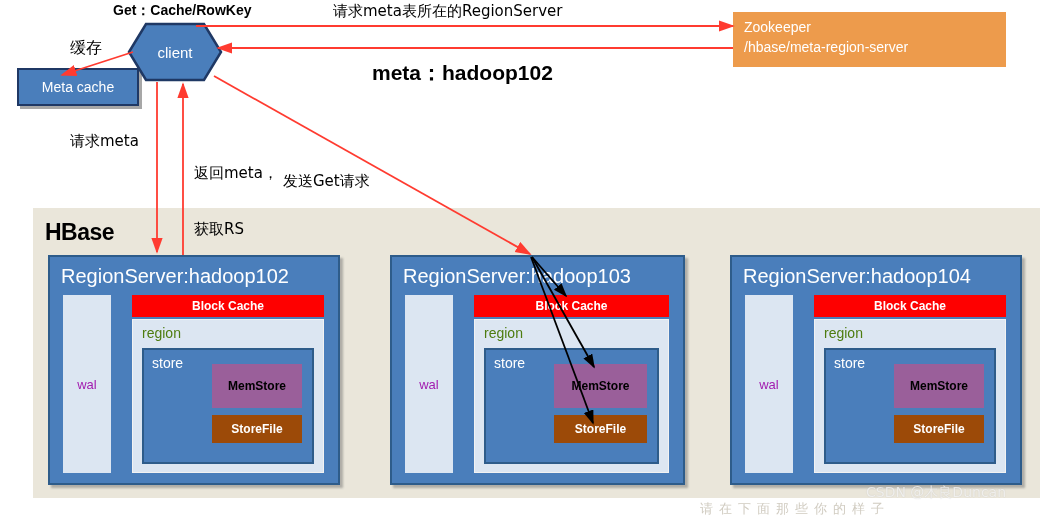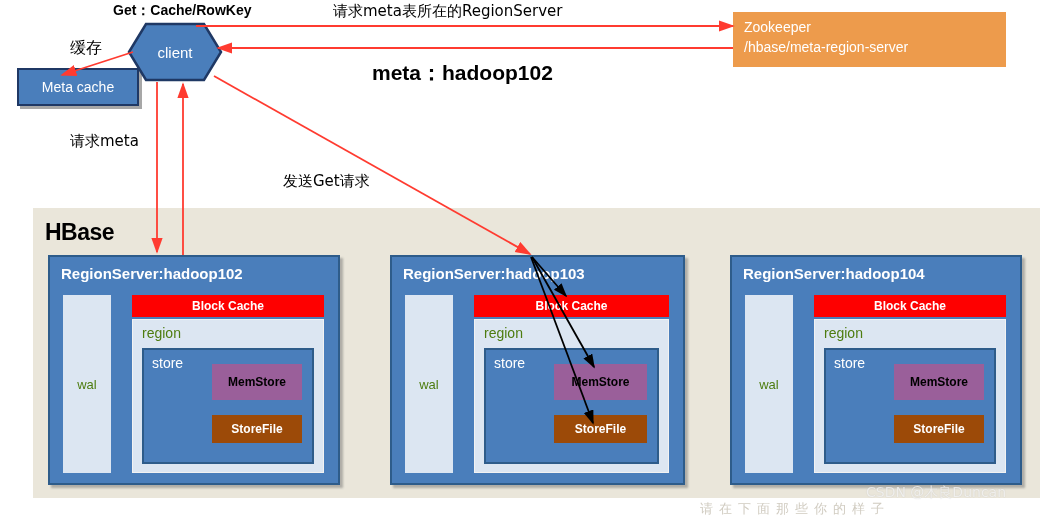--- a/index.html
+++ b/index.html
@@ -103,35 +103,35 @@
     height: 230px;
     background: #4a7ebb;
     border: 2px solid #2e5c8a;
     box-shadow: 3px 3px 2px rgba(90,90,90,0.4);
     box-sizing: border-box;
   }
   .rs-title {
     position: absolute;
     left: 11px; top: 8px;
     color: #ffffff;
-    font-size: 15px;
-    font-weight: 700;
+    font-size: 20px;
+    font-weight: 400;
     white-space: nowrap;
   }
   .wal {
     position: absolute;
     left: 13px; top: 38px;
     width: 48px;
     height: 178px;
     background: #dce6f2;
     display: flex;
     align-items: center;
     justify-content: center;
     font-size: 13px;
-    color: #4d7c0f;
+    color: #a21caf;
   }
   .block-cache {
     position: absolute;
     top: 38px;
     height: 22px;
     background: #fe0000;
     color: #ffffff;
     font-size: 12px;
     font-weight: 700;
     display: flex;
@@ -164,21 +164,21 @@
   .store-label {
     position: absolute;
     left: 8px; top: 5px;
     font-size: 14px;
     color: #ffffff;
   }
   .memstore {
     position: absolute;
     left: 68px; top: 14px;
     right: 10px;
-    height: 36px;
+    height: 44px;
     background: #9a5f9a;
     display: flex;
     align-items: center;
     justify-content: center;
     color: #000000;
     font-size: 12px;
     font-weight: 700;
   }
   .storefile {
     position: absolute;
@@ -309,19 +309,23 @@
   <div class="lbl" style="left:113px; top:2px; font-size:14px;">Get：Cache/RowKey</div>
 
   <div class="lbl lbl-cn" style="left:333px; top:2px; font-size:15px;">请求meta表所在的RegionServer</div>
 
   <div class="lbl" style="left:372px; top:60px; font-size:21px;text-align:right;">meta：hadoop102</div>
 
   <div class="lbl lbl-cn" style="left:70px; top:38px; font-size:16px;">缓存</div>
 
   <div class="lbl lbl-cn" style="left:70px; top:132px; font-size:15px;">请求meta</div>
 
+  <div class="lbl lbl-cn" style="left:194px; top:126px; font-size:15px;">
+    <div>返回meta，</div>
+    <div>获取RS</div>
+  </div>
 
   <div class="lbl lbl-cn" style="left:283px; top:172px; font-size:15px;">发送Get请求</div>
 
   <div id="watermark">CSDN @木良Duncan</div>
   <div id="watermark-faint">请在下面那些你的样子</div>
 
 </div>
 
 </body></html>

